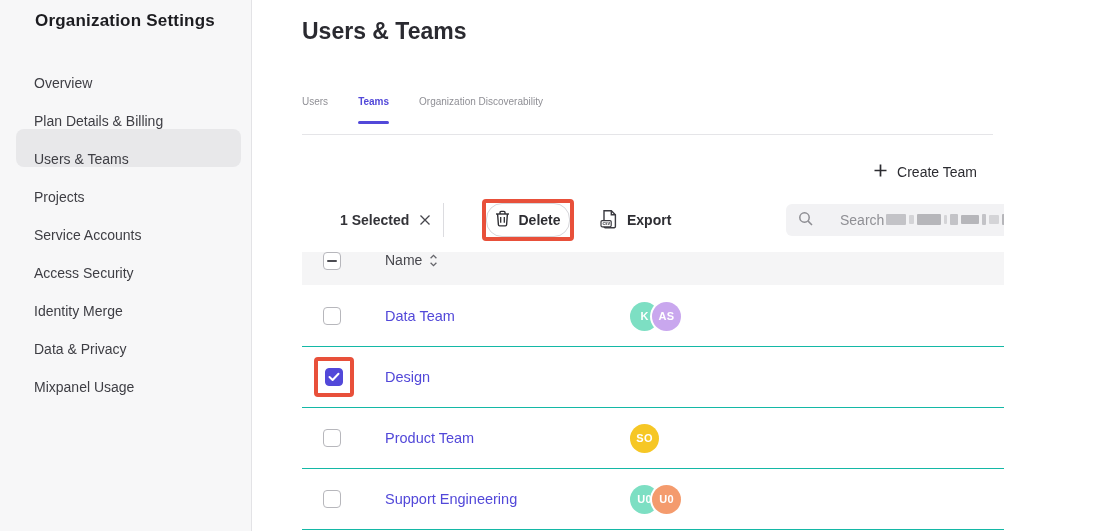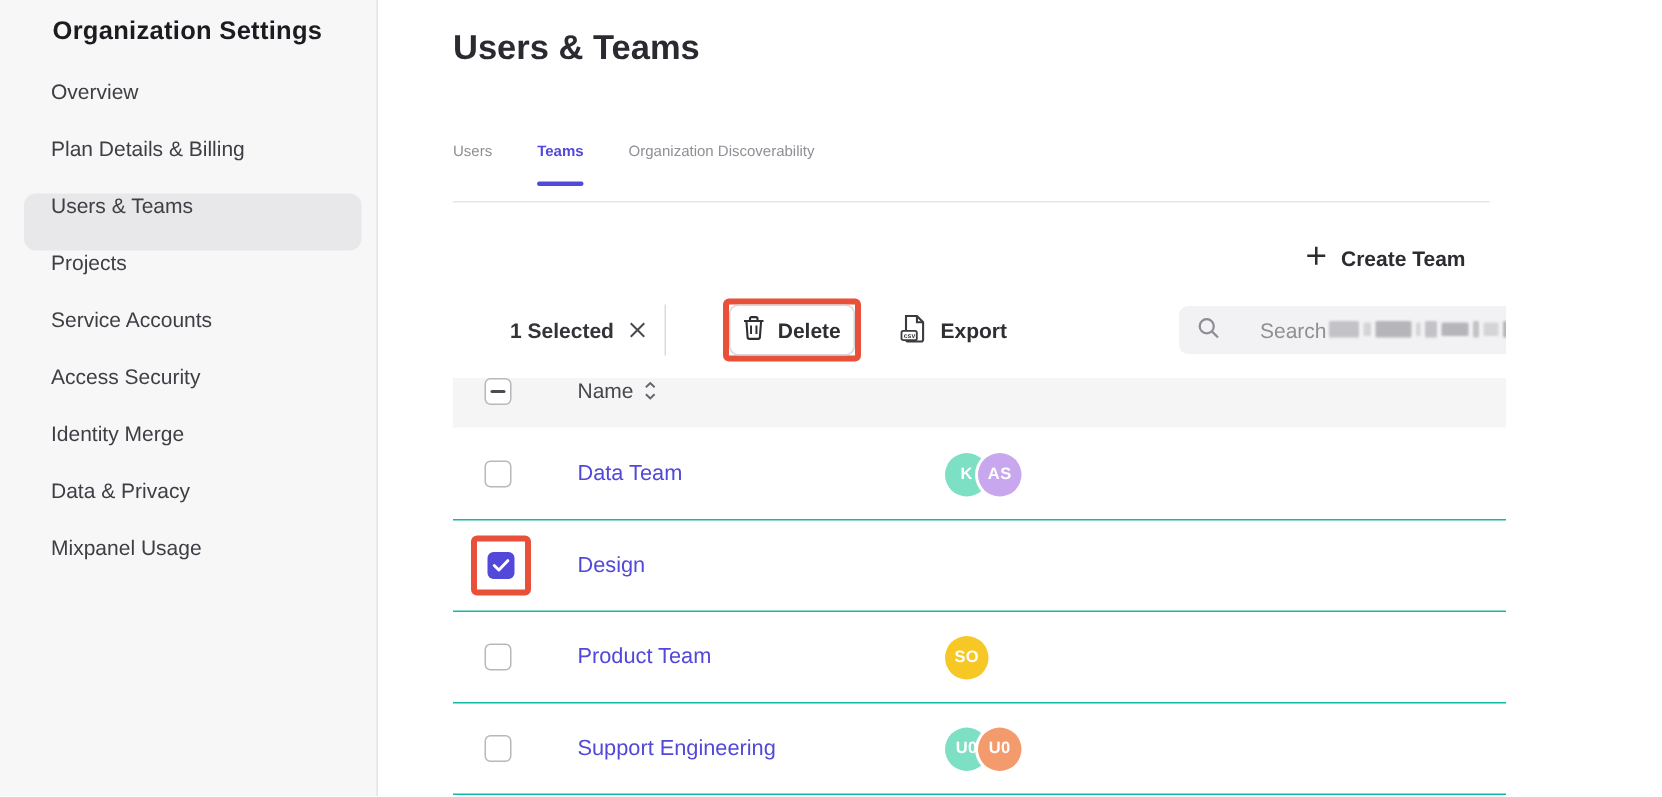--- a/index.html
+++ b/index.html
@@ -30,21 +30,21 @@
     font-size: 17px;
     font-weight: 700;
     color: #1c1c20;
     letter-spacing: .2px;
     white-space: nowrap;
   }
   .nav { position: absolute; top: 53px; left: 0; right: 0; }
   .nav-item {
     height: 38px;
     display: flex;
-    align-items: flex-start;
+    align-items: flex-end;
     padding-left: 34px;
     font-size: 14px;
     color: #3e3e44;
     cursor: pointer;
     white-space: nowrap;
   }
   .nav-item.active {
     background: var(--sidebar-active-bg, #e8e8ea);
     border-radius: 8px;
     margin-left: 16px;
@@ -89,21 +89,21 @@
     background: #e5e5e8;
   }
 
   
   .create-team {
     position: absolute;
     right: 27px; top: 163px;
     display: flex; align-items: center; gap: 9px;
     background: none; border: none;
     font-family: inherit;
-    font-size: 14px; font-weight: 700; color: #2c2c31;
+    font-size: 14px; font-weight: 400; color: #2c2c31;
     cursor: pointer; white-space: nowrap;
   }
 
   
   .selected-group {
     position: absolute;
     left: 87px; top: 212px;
     display: flex; align-items: center; gap: 9px;
     font-size: 14px; font-weight: 700; color: #333338;
     white-space: nowrap;
@@ -119,21 +119,21 @@
     position: absolute;
     left: 229px; top: 199px;
     border: 4px solid var(--annotation, #e8503a);
     border-radius: 4px;
   }
   .btn-delete {
     width: 84px; height: 34px;
     display: flex; align-items: center; justify-content: center; gap: 8px;
     background: #fff;
     border: 1px solid #d6d6da;
-    border-radius: 6px;
+    border-radius: 16px;
     font-family: inherit;
     font-size: 14px; font-weight: 700; color: #2e2e33;
     cursor: pointer;
   }
   .btn-export {
     position: absolute;
     left: 347px; top: 204px;
     height: 32px;
     display: flex; align-items: center; gap: 9px;
     background: none; border: none;

